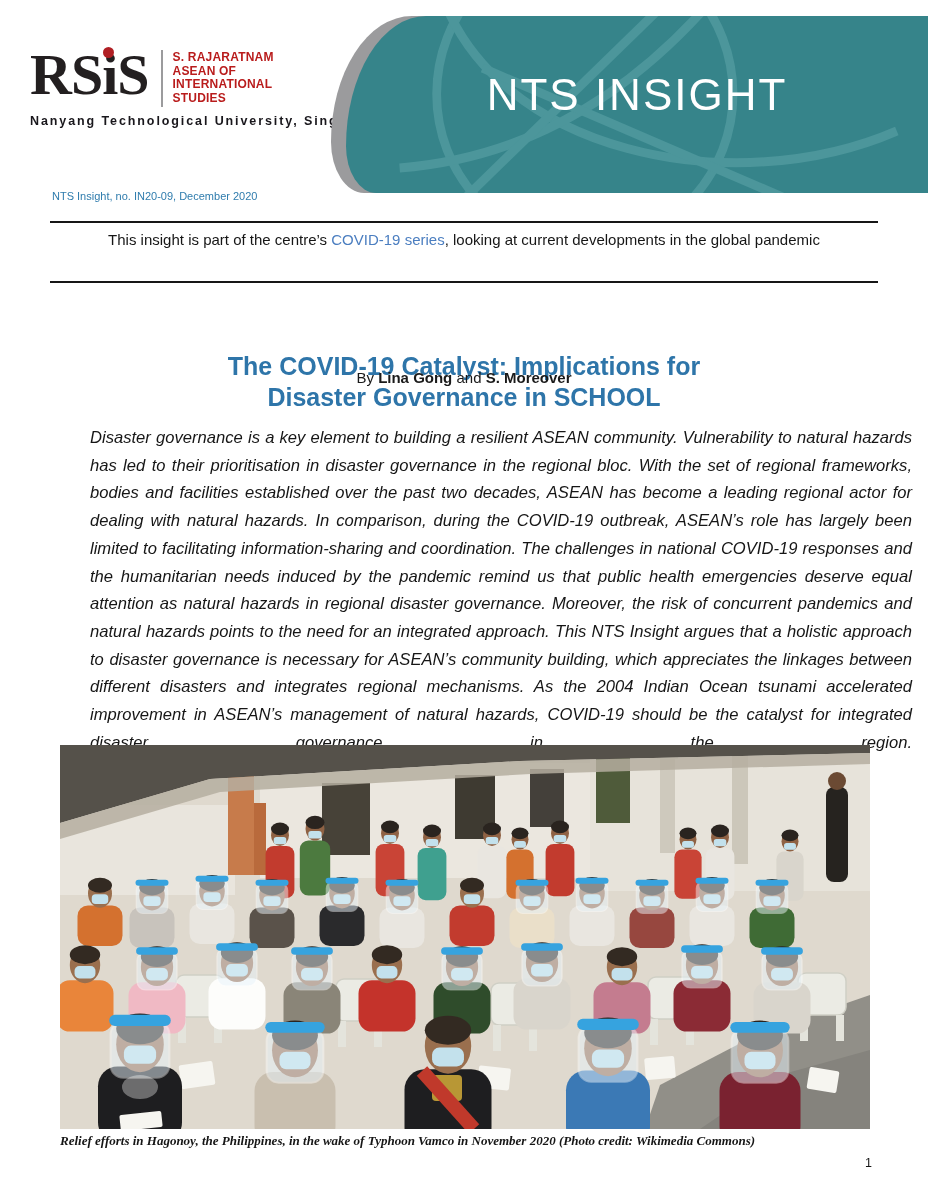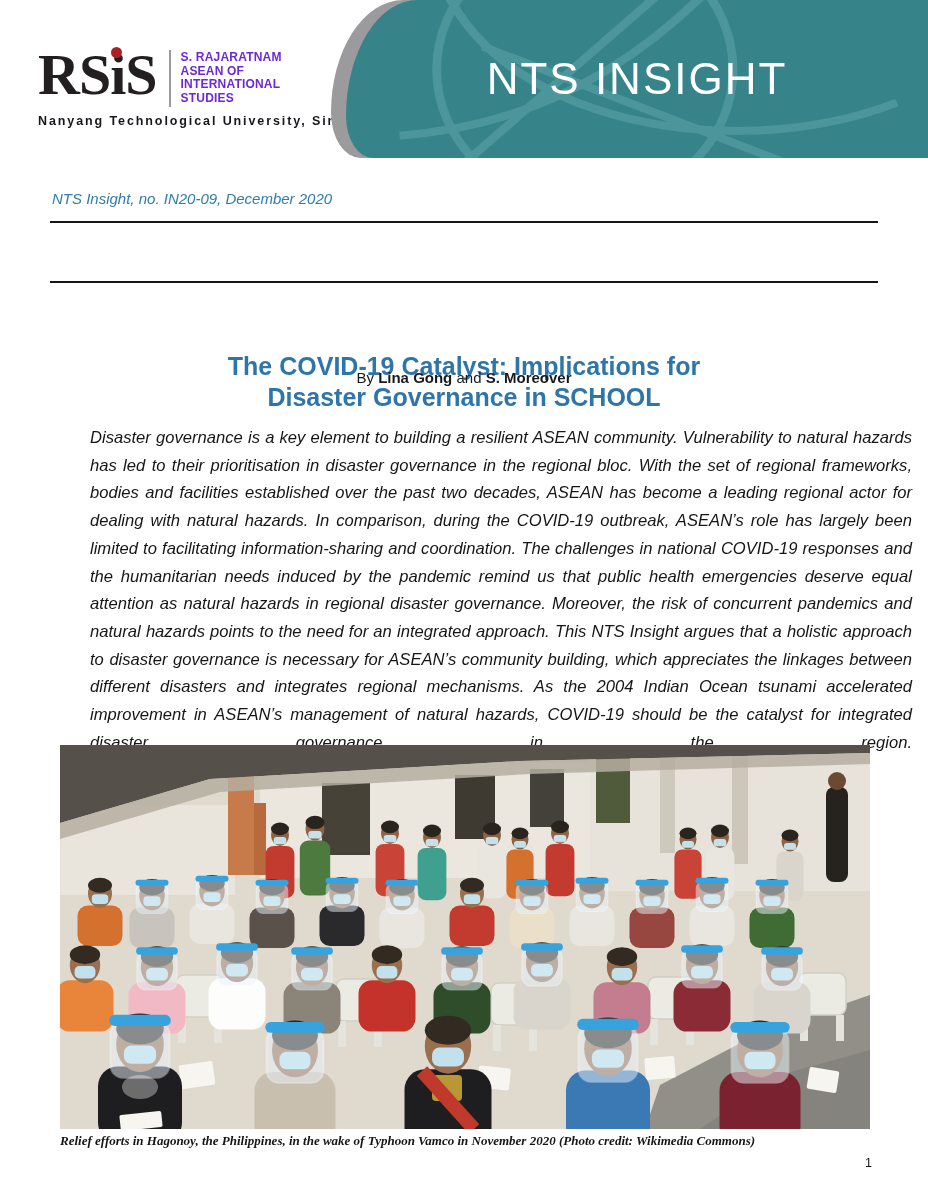--- a/index.html
+++ b/index.html
@@ -3,59 +3,59 @@
 <meta charset="utf-8">
 <style>
   * { margin:0; padding:0; box-sizing:border-box; }
   html,body { background:#ffffff; }
   body {
     width:928px; height:1202px; position:relative; overflow:hidden;
     font-family:"Liberation Sans", sans-serif; color:#1a1a1a;
   }
 
   
-  .banner { position:absolute; top:0; left:331px; right:0; height:158px; }
+  .banner { position:absolute; top:16px; left:331px; right:0; height:177px; }
   .banner-gray {
     position:absolute; inset:0; background:#9B9B9D;
     border-radius:135px 0 0 55px / 210px 0 0 85px;
   }
   .banner-teal {
     position:absolute; top:0; left:15px; right:0; bottom:0; background:#36848A;
     border-radius:120px 0 0 45px / 195px 0 0 70px; overflow:hidden;
   }
   .globe { position:absolute; inset:0; width:100%; height:100%; }
   .banner-title {
     position:absolute; width:100%; top:54px; text-align:center;
     font-size:44px; font-weight:400; letter-spacing:2px; color:#ffffff;
   }
 
   
-  .logo { position:absolute; left:38px; top:50px; }
+  .logo { position:absolute; left:30px; top:50px; }
   .logo-row { display:flex; align-items:flex-start; }
   .wordmark {
     font-family:"Liberation Serif", serif; font-weight:bold;
     font-size:58px; line-height:50px; letter-spacing:-1px; color:#231F20;
   }
   .wm-i { position:relative; }
   .wm-i::after {
     content:""; position:absolute; left:1px; top:5px; width:11px; height:11px;
     border-radius:50%; background:#B01F24;
   }
   .logo-divider { width:2px; height:57px; background:#9B9B9D; margin:0 10px 0 12px; }
   .school {
-    color:#6d28d9; font-weight:bold; font-size:12px; line-height:13.5px;
+    color:#b91c1c; font-weight:bold; font-size:12px; line-height:13.5px;
     letter-spacing:0.2px; padding-top:1px;
   }
   .university {
     font-weight:bold; font-size:12.5px; letter-spacing:1.9px;
     color:#19171C; margin-top:7px; white-space:nowrap;
   }
 
   
-  .issue-line { position:absolute; left:52px; top:190px; font-size:15px; color:#2F7CAD;font-style:italic; }
+  .issue-line { position:absolute; left:52px; top:190px; font-size:11px; color:#2F7CAD; }
   .rule { position:absolute; left:50px; width:828px; border-top:2px solid #161616; }
   .rule-1 { top:221px; }
   .rule-2 { top:281px; }
   .series-note {
     position:absolute; left:50px; top:227px; width:828px; text-align:center;
     font-size:15px; line-height:26px; color:#161616;
   }
   .series-note a { color:#4B7EC0; text-decoration:none; }
 
   
@@ -114,20 +114,21 @@
         <line x1="140" y1="52" x2="450" y2="182"></line>
       </g>
     </svg>
     <div class="banner-title">NTS INSIGHT</div>
   </div>
 </div>
 
 <div class="issue-line">NTS Insight, no. IN20-09, December 2020</div>
 <div class="rule rule-1"></div>
 <div class="series-note">
+  <div><span>This insight is part of the centre’s </span><a href="#">COVID-19 series</a><span>, looking at current developments in the global pandemic</span></div>
 </div>
 <div class="rule rule-2"></div>
 
 <h1 class="article-title">
   <span style="display:block">The COVID-19 Catalyst: Implications for</span>
   <span style="display:block">Disaster Governance in SCHOOL</span>
 </h1>
 <div class="byline"><span>By </span><b>Lina Gong</b><span> and </span><b>S. Moreover</b></div>
 
 <p class="abstract">Disaster governance is a key element to building a resilient ASEAN community. Vulnerability to natural hazards has led to their prioritisation in disaster governance in the regional bloc. With the set of regional frameworks, bodies and facilities established over the past two decades, ASEAN has become a leading regional actor for dealing with natural hazards. In comparison, during the COVID-19 outbreak, ASEAN’s role has largely been limited to facilitating information-sharing and coordination. The challenges in national COVID-19 responses and the humanitarian needs induced by the pandemic remind us that public health emergencies deserve equal attention as natural hazards in regional disaster governance. Moreover, the risk of concurrent pandemics and natural hazards points to the need for an integrated approach. This NTS Insight argues that a holistic approach to disaster governance is necessary for ASEAN’s community building, which appreciates the linkages between different disasters and integrates regional mechanisms. As the 2004 Indian Ocean tsunami accelerated improvement in ASEAN’s management of natural hazards, COVID-19 should be the catalyst for integrated disaster governance in the region.</p>

